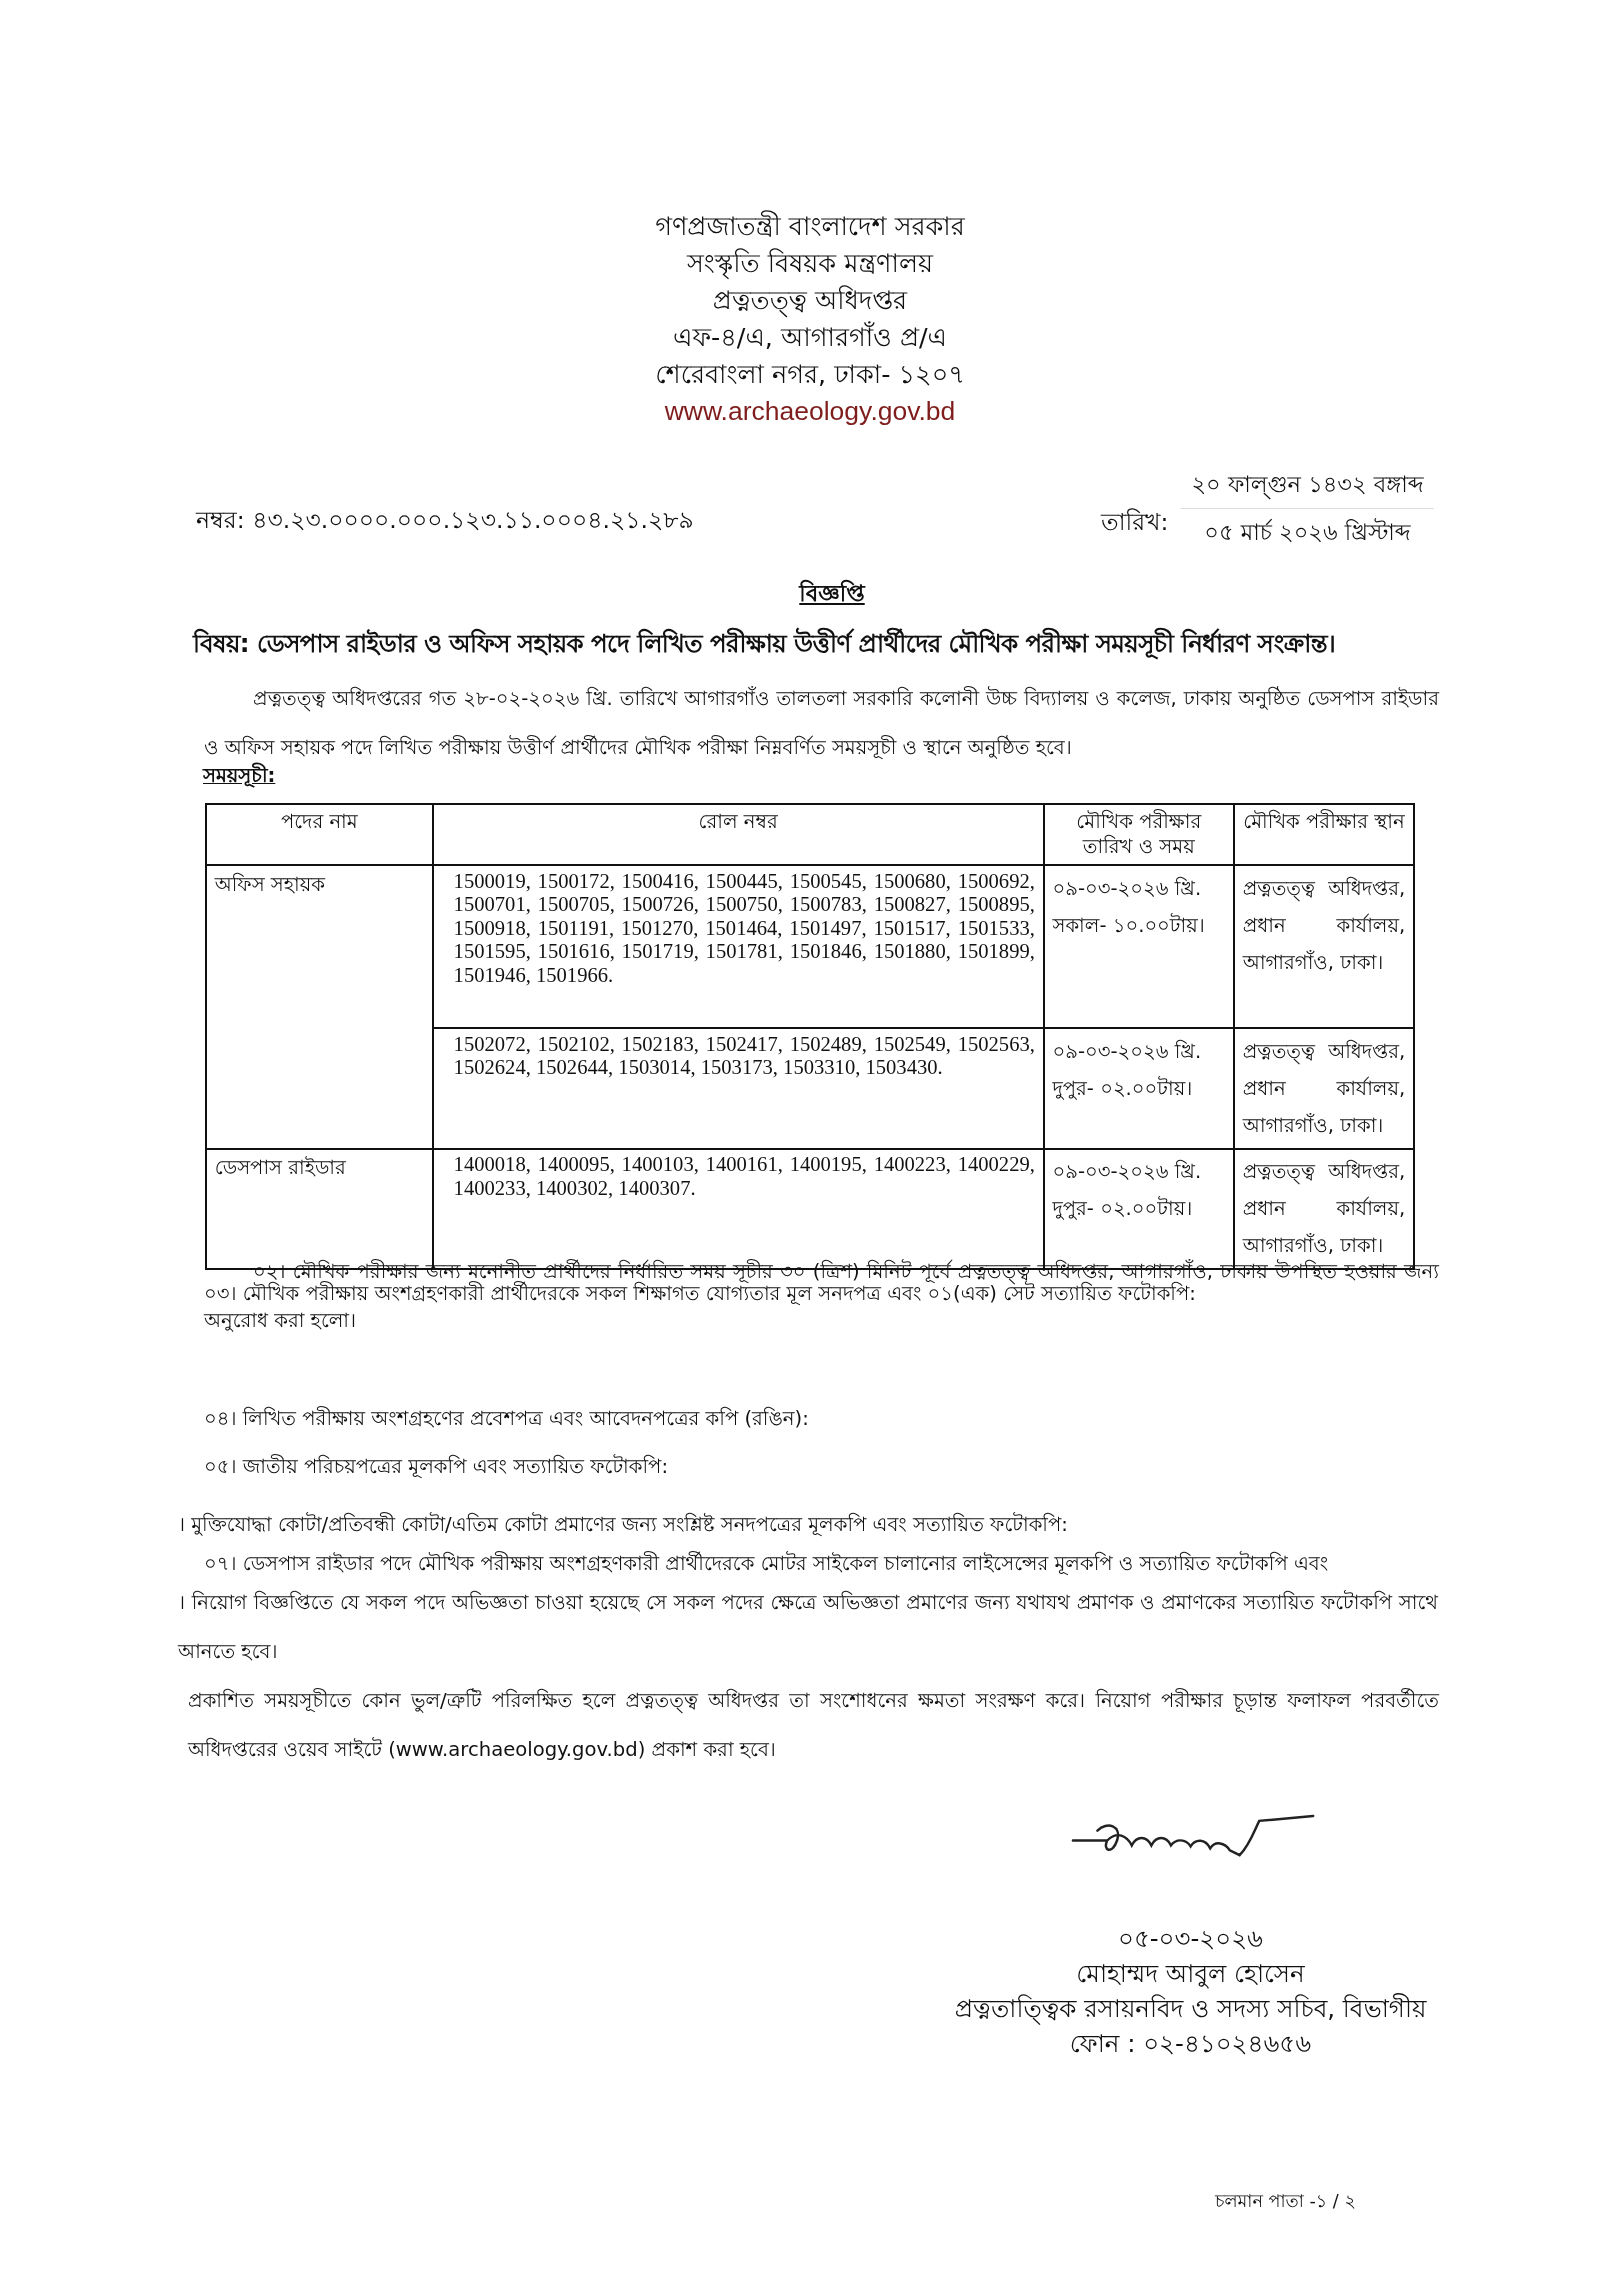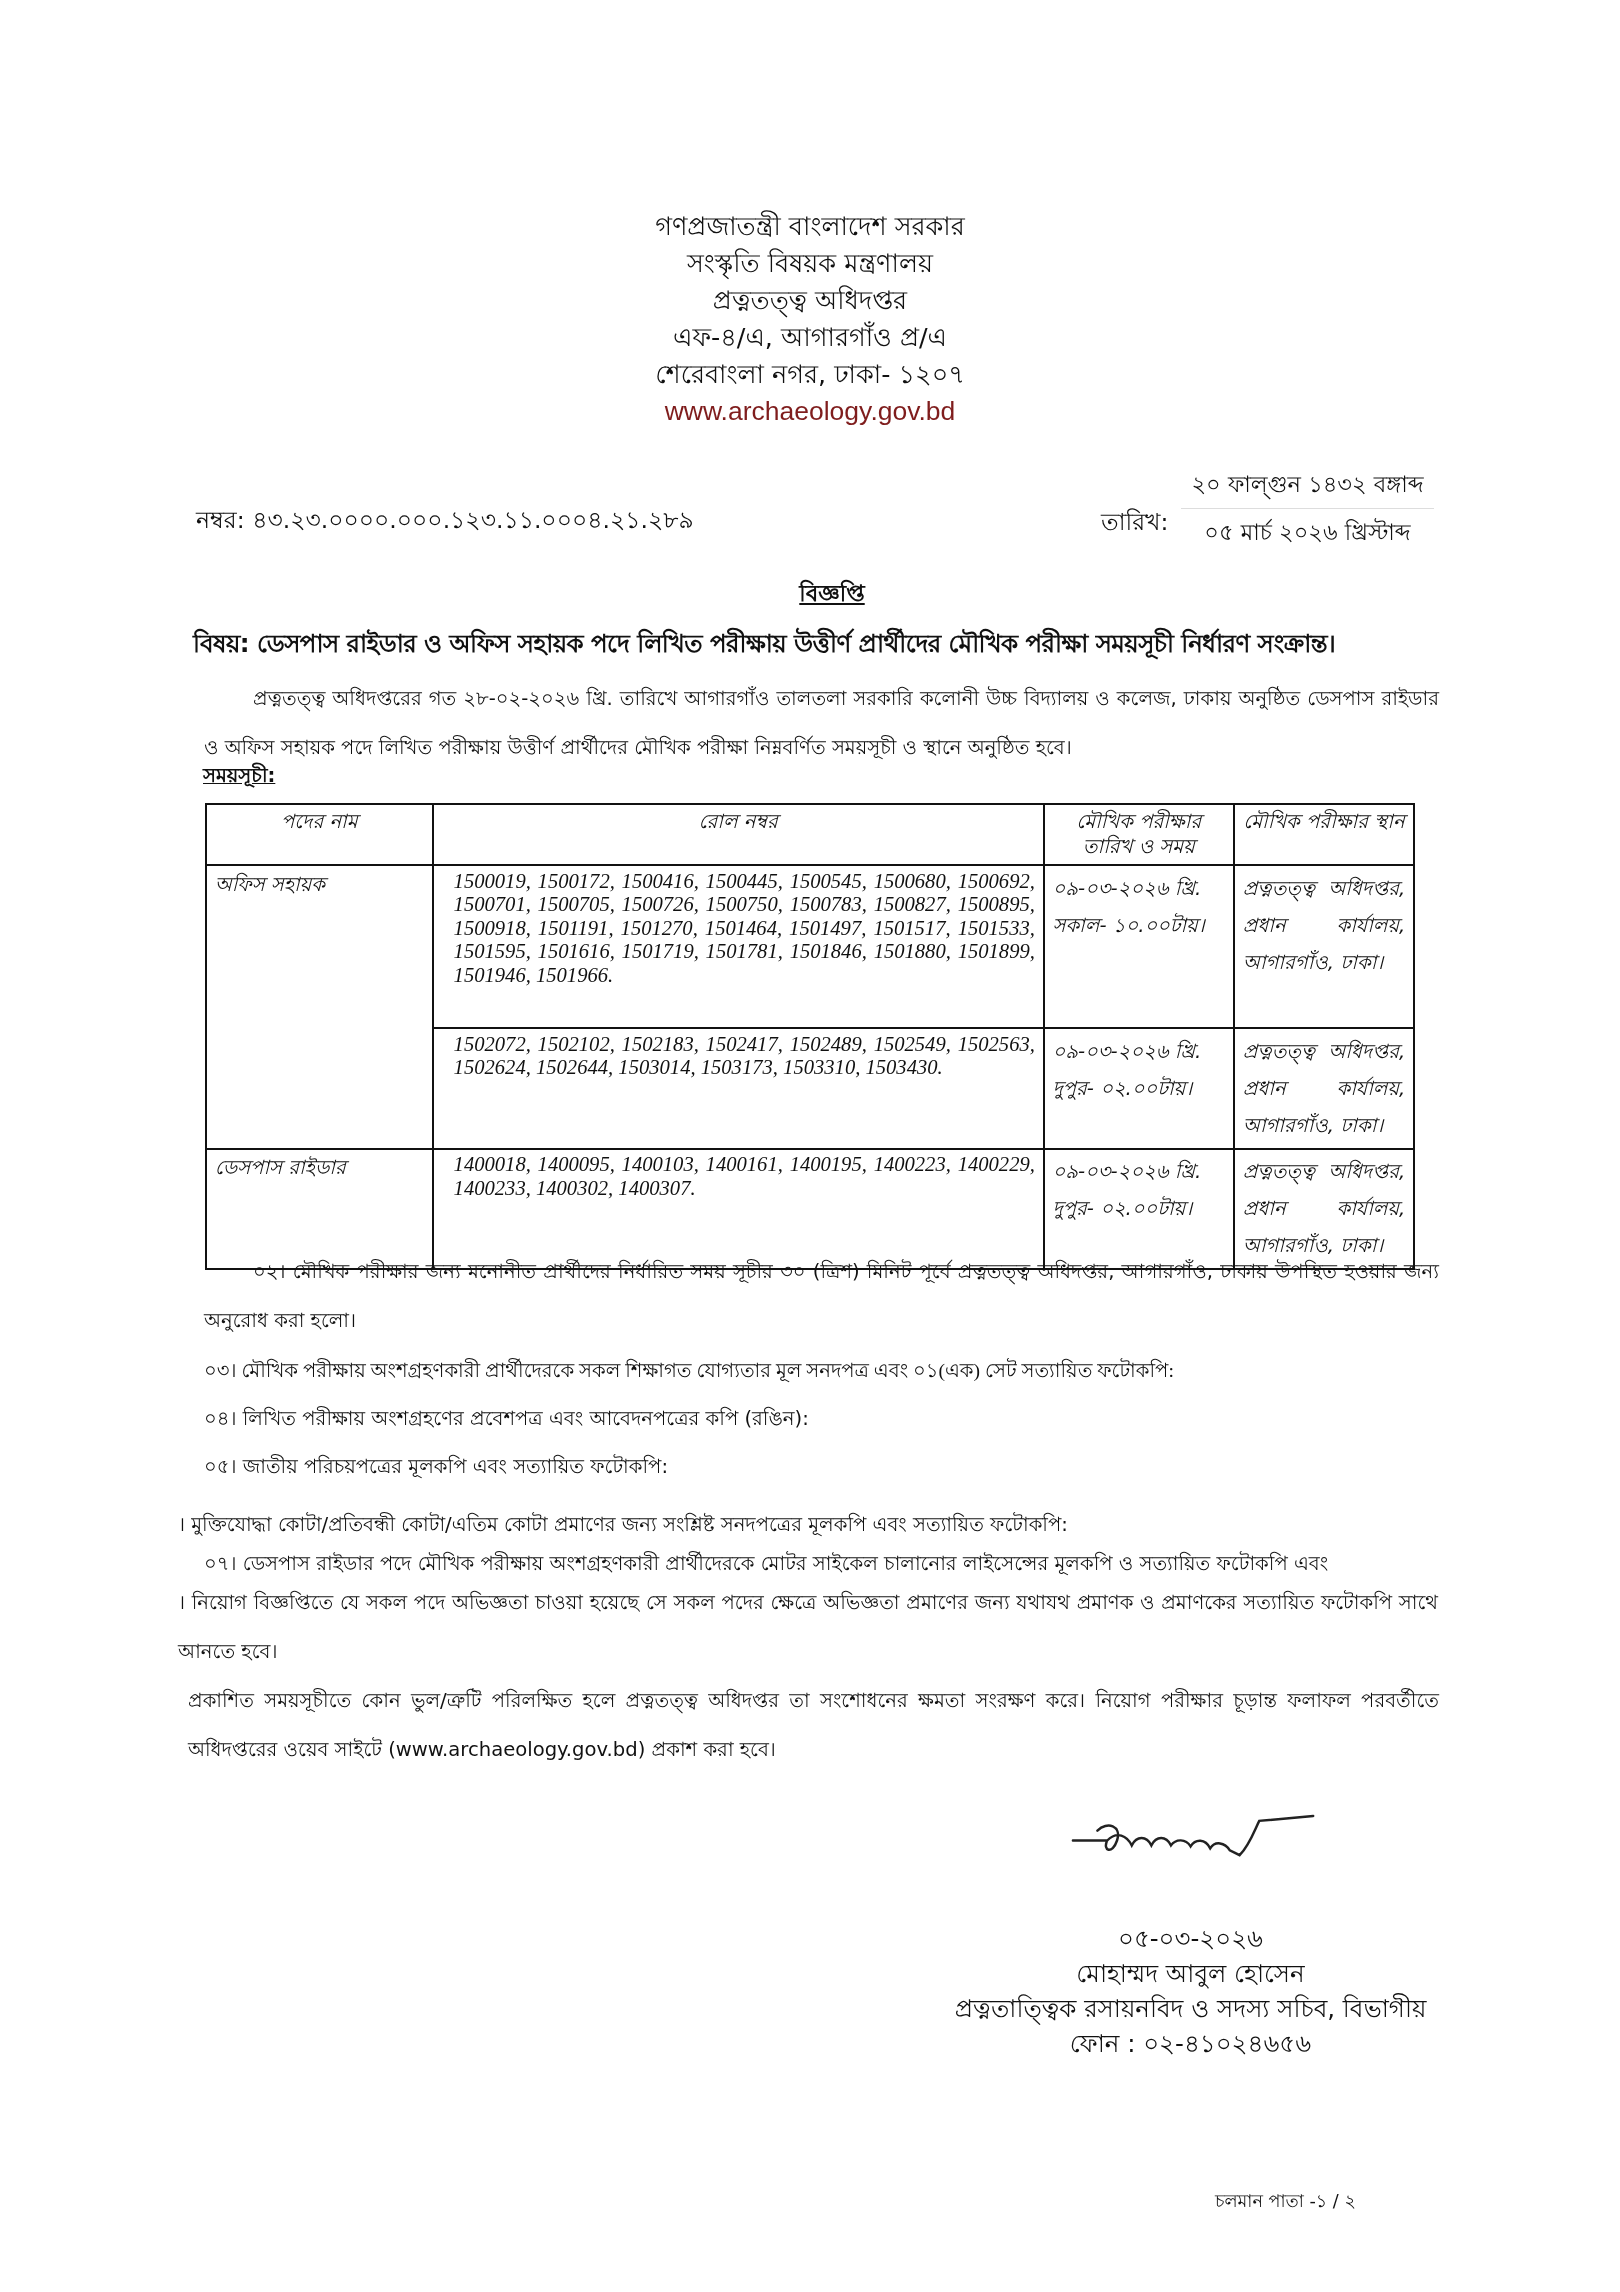--- a/index.html
+++ b/index.html
@@ -12,21 +12,21 @@
   .date-label { position: absolute; left: 0; top: 39px; font-size: 23.5px; }
   .date-lines { position: absolute; left: 80px; top: 0; width: 253px; text-align: center; }
   .date-lines div { line-height: 39px; }
   .date-rule { height: 1px; background: #ddd; margin: 3.9px 0; }
   .notice-title { left: 0; width: 1620px; top: 576px; text-align: center; font-size: 22.5px; font-weight: bold; text-decoration: underline; margin-left: 22px; }
   .subject { left: 193px; top: 625px; font-size: 24.5px; font-weight: bold; white-space: nowrap; letter-spacing: -0.6px; }
   .para { left: 204px; width: 1235px; font-size: 19.6px; line-height: 49px; text-align: justify; }
   .para .indent { display: inline-block; width: 49px; }
   .sched-label { left: 203px; top: 761px; font-size: 19.6px; font-weight: bold; text-decoration: underline; }
   table.sched { position: absolute; left: 205px; top: 803px; width: 1210px; border-collapse: collapse; font-size: 19.6px; }
-  table.sched td, table.sched th { border: 2px solid #111; vertical-align: top; padding: 3.9px 7.8px; font-style: italic; }
+  table.sched td, table.sched th { border: 2px solid #111; vertical-align: top; padding: 3.9px 7.8px; }
   table.sched th { font-weight: normal; text-align: center; line-height: 25.5px; height: 49px; }
   table.sched td.rolls { font-family: "Liberation Serif", serif; font-size: 20.6px; line-height: 23.5px; text-align: justify; padding-left: 20px; }
   table.sched td.dt { line-height: 37px; }
   table.sched td.pl { line-height: 37px; text-align: justify; }
   .c1 { width: 210px; } .c2 { width: 597px; } .c3 { width: 173px; } .c4 { width: 163px; }
   .item { left: 204px; font-size: 19.6px; white-space: nowrap; }
   .sig-block { left: 921px; width: 539px; top: 1921px; text-align: center; font-size: 24.5px; line-height: 35px; }
   .sig-block .email { font-family: "Liberation Sans", sans-serif; }
   .signature { left: 1068px; top: 1811px; width: 255px; height: 59px; }
   .footer { left: 1215px; top: 2188px; font-size: 17.6px; text-align: center; }
@@ -87,21 +87,21 @@
     <td class="rolls">1400018, 1400095, 1400103, 1400161, 1400195, 1400223, 1400229, 1400233, 1400302, 1400307.</td>
     <td class="dt">০৯-০৩-২০২৬ খ্রি. দুপুর- ০২.০০টায়।</td>
     <td class="pl">প্রত্নতত্ত্ব অধিদপ্তর, প্রধান কার্যালয়, আগারগাঁও, ঢাকা।</td>
   </tr>
 </tbody>
   </table>
 
 <div class="abs para" style="top:1247px;">
   <span class="indent"></span><span>০২। মৌখিক পরীক্ষার জন্য মনোনীত প্রার্থীদের নির্ধারিত সময় সূচীর ৩০ (ত্রিশ) মিনিট পূর্বে প্রত্নতত্ত্ব অধিদপ্তর, আগারগাঁও, ঢাকায় উপস্থিত হওয়ার জন্য অনুরোধ করা হলো।</span>
 </div>
-<div class="abs item" style="top:1356px;font-family:Liberation Serif, serif;">০৩। মৌখিক পরীক্ষায় অংশগ্রহণকারী প্রার্থীদেরকে সকল শিক্ষাগত যোগ্যতার মূল সনদপত্র এবং ০১(এক) সেট সত্যায়িত ফটোকপি:</div>
+<div class="abs item" style="top:1279px;">০৩। মৌখিক পরীক্ষায় অংশগ্রহণকারী প্রার্থীদেরকে সকল শিক্ষাগত যোগ্যতার মূল সনদপত্র এবং ০১(এক) সেট সত্যায়িত ফটোকপি:</div>
 <div class="abs item" style="top:1404px;">০৪। লিখিত পরীক্ষায় অংশগ্রহণের প্রবেশপত্র এবং আবেদনপত্রের কপি (রঙিন):</div>
 <div class="abs item" style="top:1452px;">০৫। জাতীয় পরিচয়পত্রের মূলকপি এবং সত্যায়িত ফটোকপি:</div>
 <div class="abs item" style="top:1500px; left:178px;margin-top:10px;">। মুক্তিযোদ্ধা কোটা/প্রতিবন্ধী কোটা/এতিম কোটা প্রমাণের জন্য সংশ্লিষ্ট সনদপত্রের মূলকপি এবং সত্যায়িত ফটোকপি:</div>
 <div class="abs item" style="top:1549px;">০৭। ডেসপাস রাইডার পদে মৌখিক পরীক্ষায় অংশগ্রহণকারী প্রার্থীদেরকে মোটর সাইকেল চালানোর লাইসেন্সের মূলকপি ও সত্যায়িত ফটোকপি এবং</div>
 <div class="abs para" style="top:1578px; left:178px; width:1260px;">। নিয়োগ বিজ্ঞপ্তিতে যে সকল পদে অভিজ্ঞতা চাওয়া হয়েছে সে সকল পদের ক্ষেত্রে অভিজ্ঞতা প্রমাণের জন্য যথাযথ প্রমাণক ও প্রমাণকের সত্যায়িত ফটোকপি সাথে আনতে হবে।</div>
 <div class="abs para" style="top:1676px; left:188px; width:1251px;">প্রকাশিত সময়সূচীতে কোন ভুল/ত্রুটি পরিলক্ষিত হলে প্রত্নতত্ত্ব অধিদপ্তর তা সংশোধনের ক্ষমতা সংরক্ষণ করে। নিয়োগ পরীক্ষার চূড়ান্ত ফলাফল পরবর্তীতে অধিদপ্তরের ওয়েব সাইটে (www.archaeology.gov.bd) প্রকাশ করা হবে।</div>
 
 <svg class="abs signature" viewBox="0 0 260 60">
   <path d="M5 30 L40 30 M30 20 C40 10 55 15 50 30 C45 45 35 40 40 30 C50 20 60 25 65 35 C70 25 80 25 85 35 C90 25 100 25 105 35 C110 28 120 28 125 36 C130 28 140 28 145 38 C150 30 160 32 165 40 L175 45 C185 35 190 20 195 10 L250 5" fill="none" stroke="#222" stroke-width="2.5" stroke-linecap="round"></path>
 </svg>

